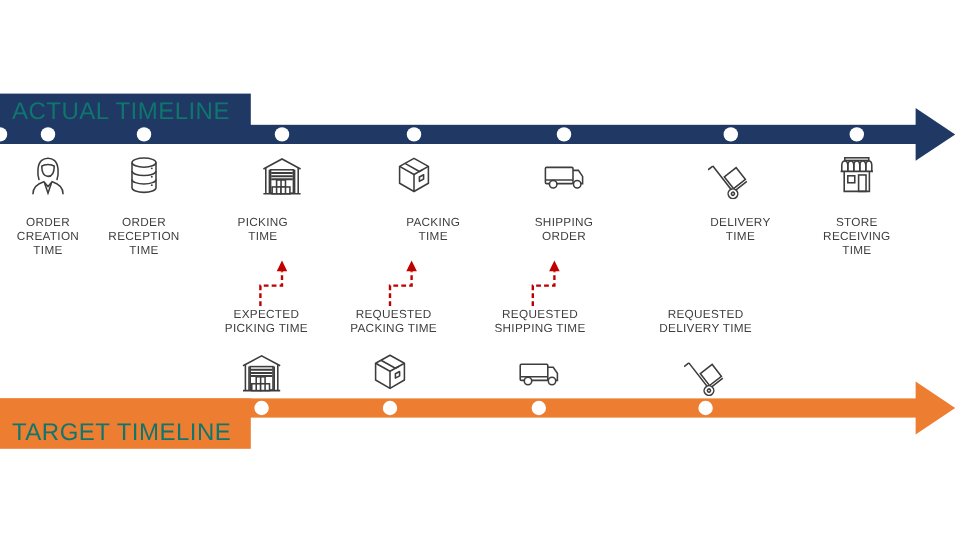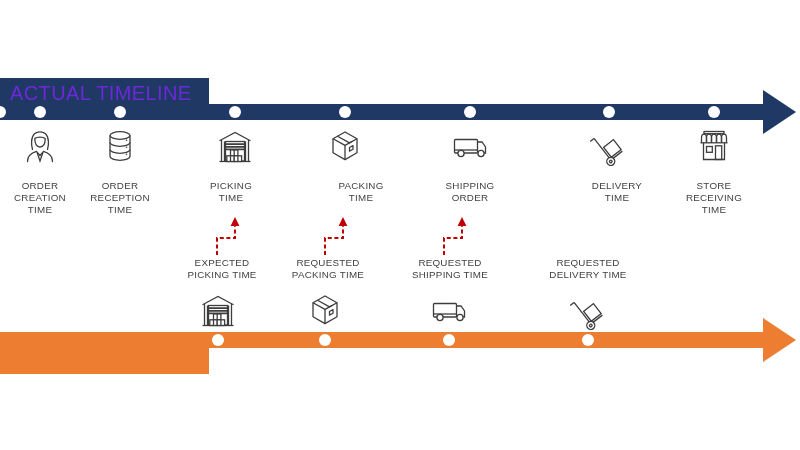--- a/index.html
+++ b/index.html
@@ -11,21 +11,21 @@
   .band { position:absolute; left:0; width:766px; height:16px; }
   .band.navy { top:104px; background:#1F3864; }
   .band.orange { top:332px; background:#ED7D31; }
   .arrowhead { position:absolute; left:763px; width:0; height:0;
     border-top:22px solid transparent; border-bottom:22px solid transparent; }
   .arrowhead.navy { top:90px; border-left:33px solid #1F3864; }
   .arrowhead.orange { top:318px; border-left:33px solid #ED7D31; }
   .titlebox { position:absolute; left:0; width:209px; height:42px; }
   .titlebox.navy { top:78px; background:#1F3864; }
   .titlebox.orange { top:332px; background:#ED7D31; }
-  .tl-title { position:absolute; left:10px; color:#6d28d9; font-size:20px;
+  .tl-title { position:absolute; left:10px; color:#0f766e; font-size:20px;
     letter-spacing:0.4px; white-space:nowrap; }
   .tl-title.navy { top:82px; }
   .tl-title.orange { top:350px; }
   
   .dot { position:absolute; width:12px; height:12px; border-radius:50%;
     background:#ffffff; }
   .dot.on-navy { top:106px; }
   .dot.on-orange { top:334px; }
   
   .icon { position:absolute; width:38px; height:38px; }
@@ -159,21 +159,21 @@
   <svg class="icon top" style="left:695px">
       <use href="#sym-store"></use>
     </svg>
 
   <div class="label top" style="left:-5px">ORDER
 CREATION
 TIME</div>
   <div class="label top" style="left:75px">ORDER
 RECEPTION
 TIME</div>
-  <div class="label top" style="left:186px">PICKING
+  <div class="label top" style="left:174px">PICKING
 TIME</div>
   <div class="label top" style="left:316px">PACKING
 TIME</div>
   <div class="label top" style="left:425px">SHIPPING
 ORDER</div>
   <div class="label top" style="left:572px">DELIVERY
 TIME</div>
   <div class="label top" style="left:669px">STORE
 RECEIVING
 TIME</div>
@@ -209,19 +209,20 @@
   <svg class="icon bottom" style="left:430px">
       <use href="#sym-truck"></use>
     </svg>
   <svg class="icon bottom" style="left:570px">
       <use href="#sym-handtruck"></use>
     </svg>
 
   <div class="band orange"></div>
   <div class="arrowhead orange"></div>
   <div class="titlebox orange"></div>
+  <div class="tl-title orange">TARGET TIMELINE</div>
 
   <div class="dot on-orange" style="left:212px"></div>
   <div class="dot on-orange" style="left:319px"></div>
   <div class="dot on-orange" style="left:443px"></div>
   <div class="dot on-orange" style="left:582px"></div>
 
 </div>
 
 </body></html>

